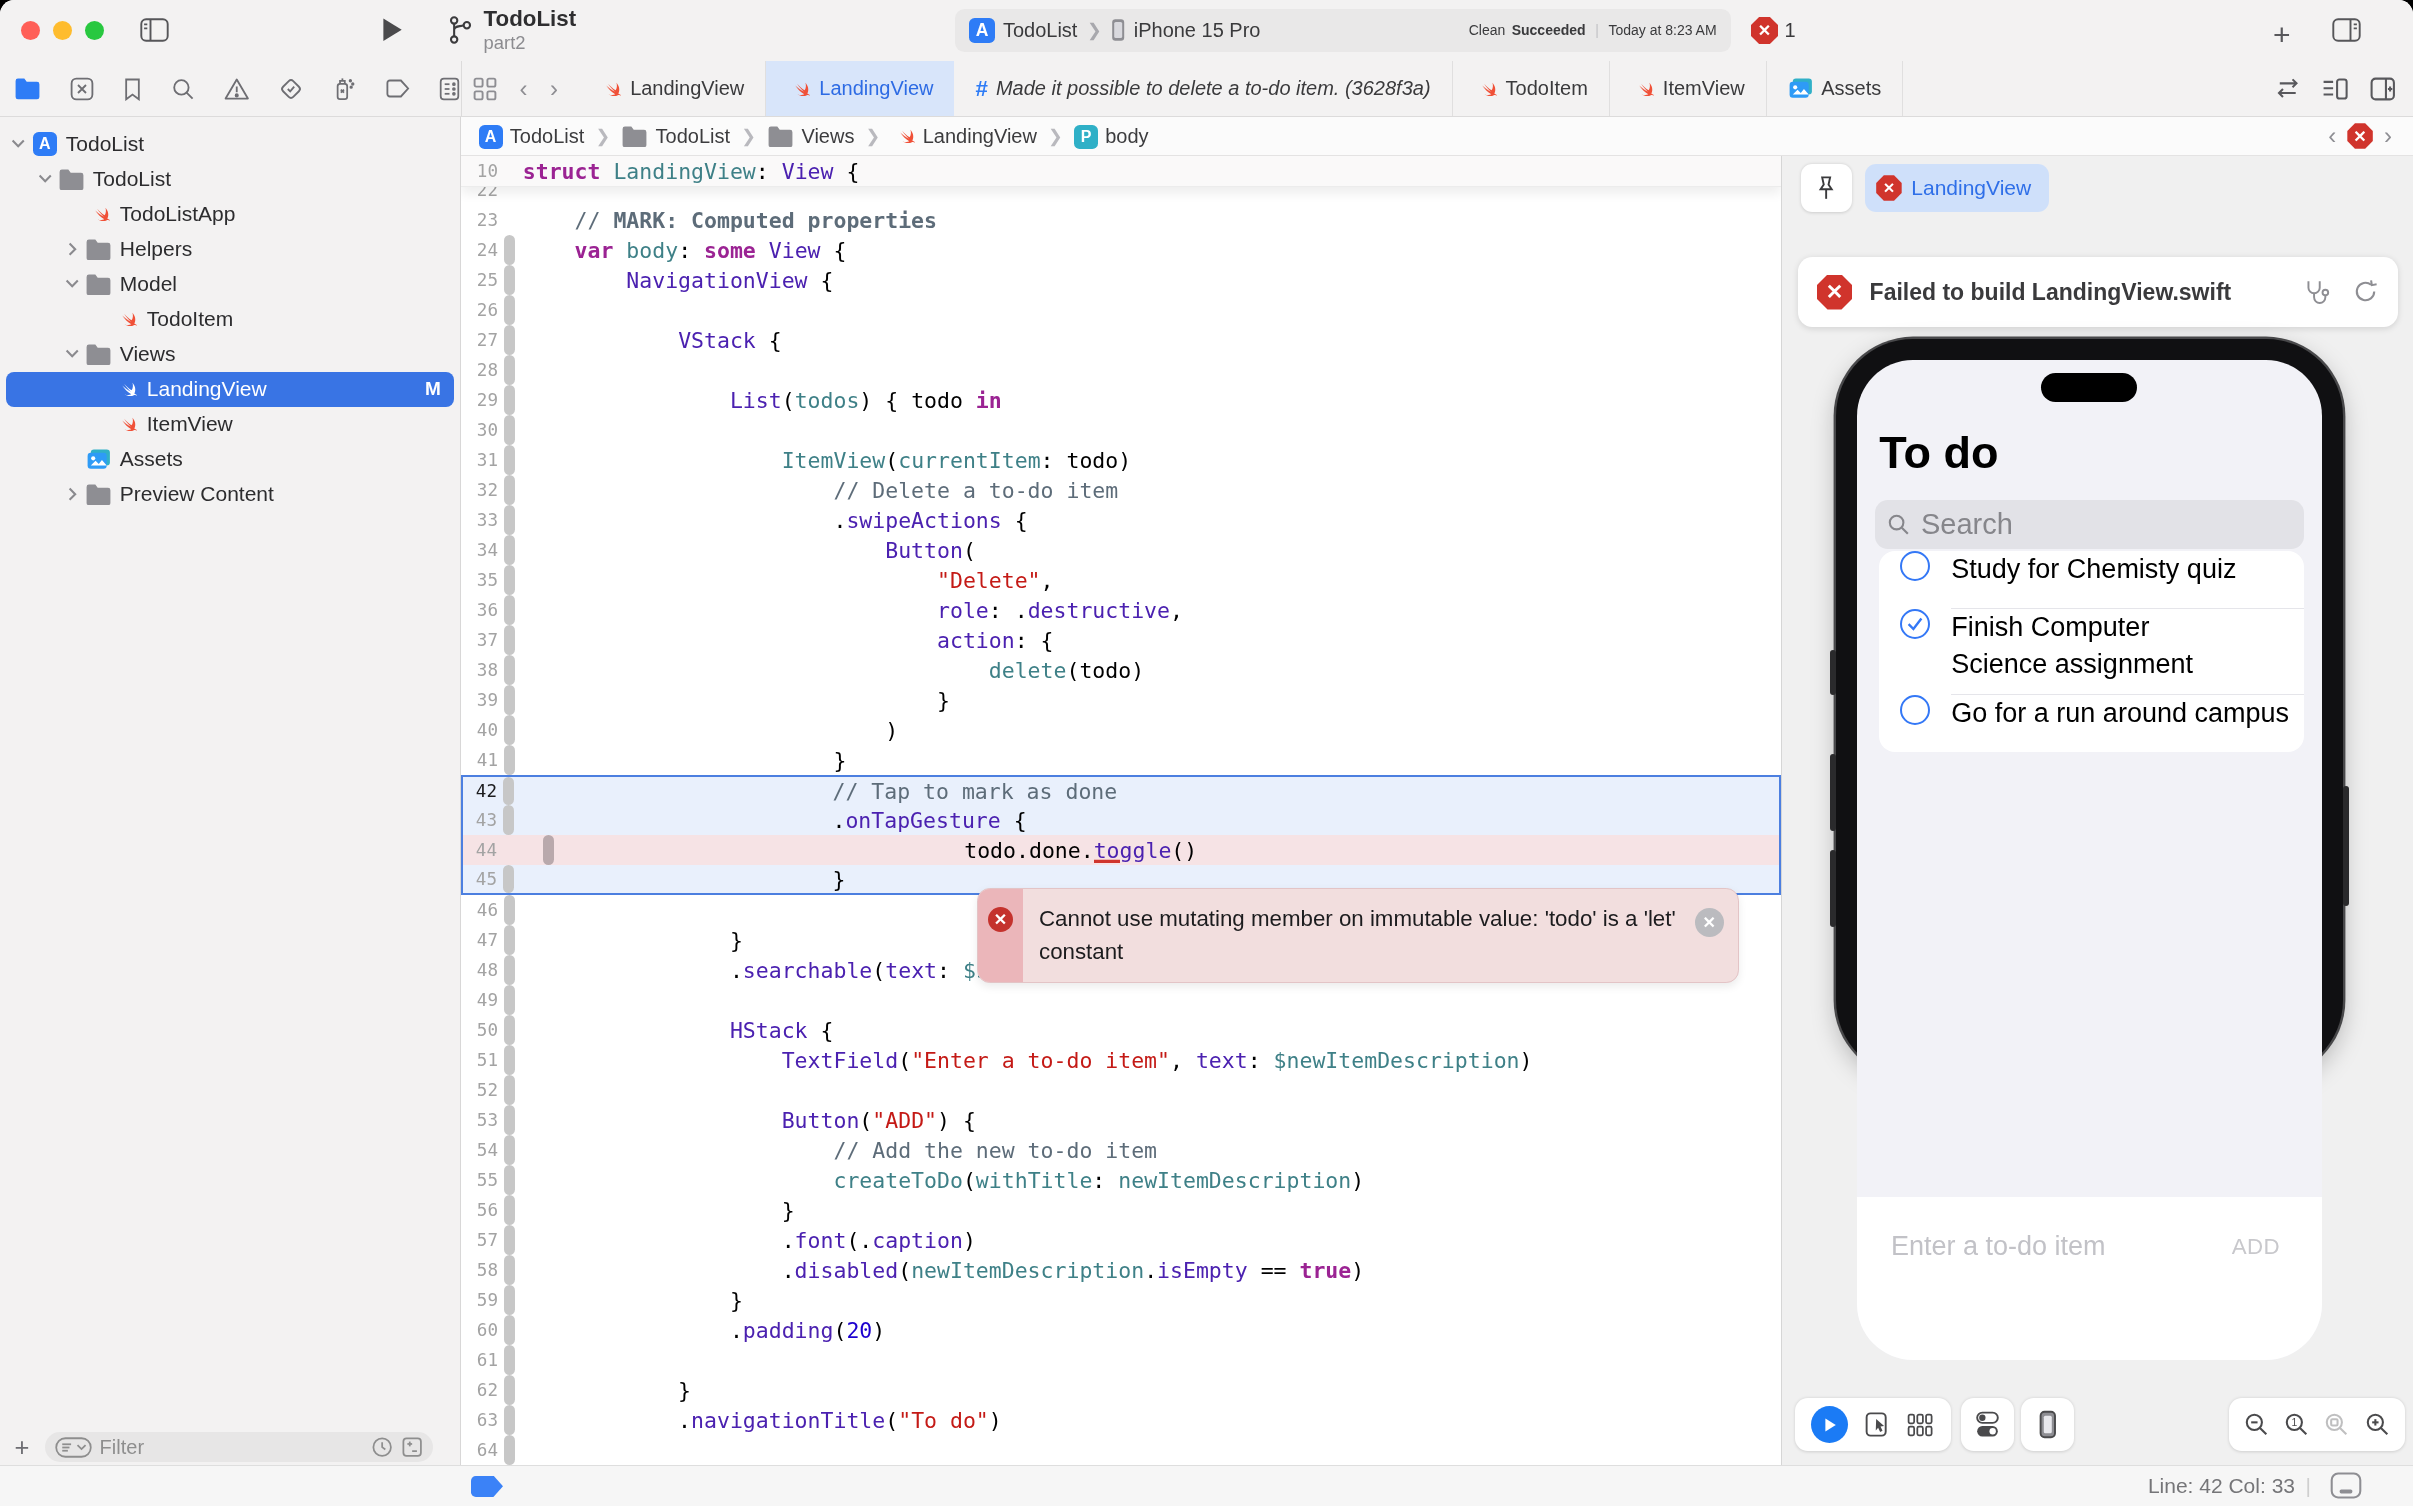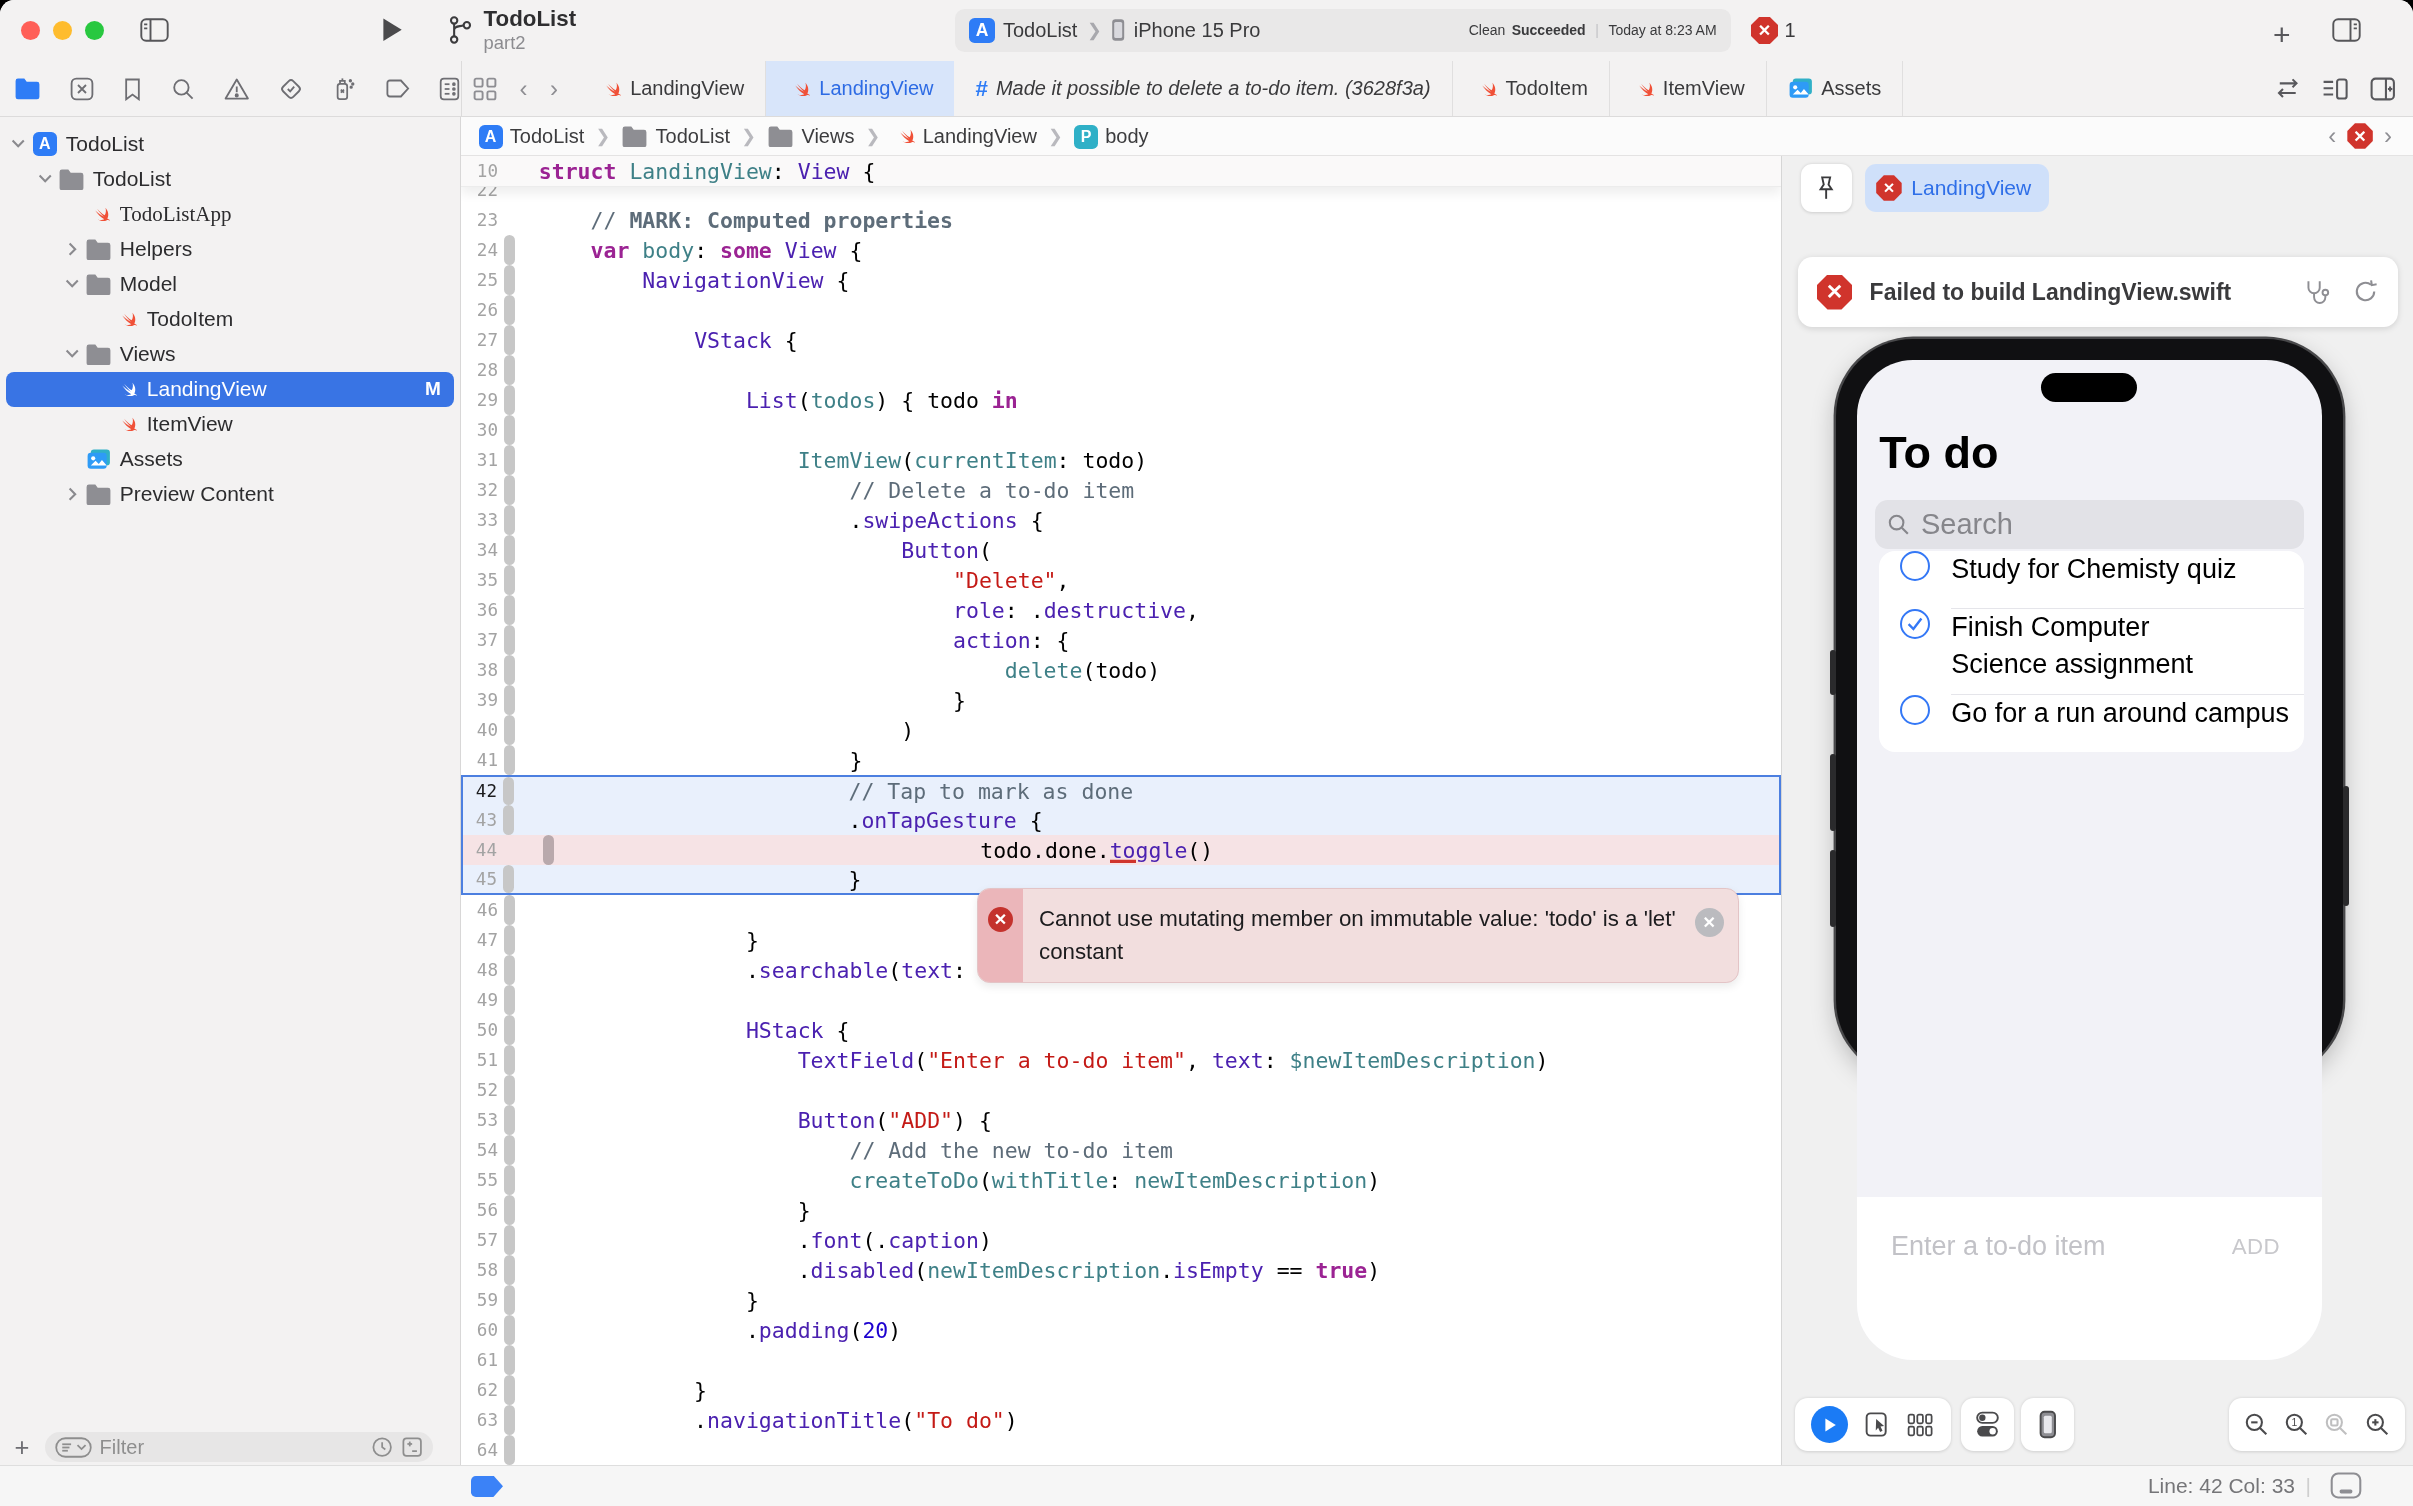--- a/index.html
+++ b/index.html
@@ -69,21 +69,21 @@
   .kb-icon{position:absolute;right:51px;top:6.4px;color:#8e8e93;}
   .status-sep{position:absolute;right:102px;top:8px;color:#cfcfcf;font-size:21px;}
 
   
   .editor{position:absolute;left:461px;top:156px;width:1320px;height:1311px;background:#fff;overflow:hidden;}
   .code-lines{position:absolute;left:0;top:19px;right:0;}
   .code-row{display:flex;align-items:center;height:30px;font-family:"DejaVu Sans Mono",monospace;font-size:21.5px;white-space:pre;position:relative;}
   .lnum{width:37px;flex:none;text-align:right;font-size:17.6px;color:#A3A3A3;padding-right:4.8px;font-family:"DejaVu Sans Mono",monospace;}
   .gbar{width:10.4px;height:100%;flex:none;margin-left:1.6px;border-radius:5.6px;background:transparent;}
   .gbar.on{background:#C7C7C7;}
-  .ctext{padding-left:8px;margin-left:16px;}
+  .ctext{padding-left:8px;}
   .code-row.sel{background:#E9F0FC;border-left:2.4px solid #4C7FE0;border-right:2.4px solid #4C7FE0;}
   .code-row.sel .lnum{width:34px;}
   .code-row.sel-first{border-top:2.4px solid #4C7FE0;height:28px;}
   .code-row.sel-first .lnum{color:#1c1c1e;}
   .code-row.sel-last{border-bottom:2.4px solid #4C7FE0;height:28px;}
   .code-row.errline{background:#F6E3E5;gap:40px;}
   .code-row.errline .gbar.on{background:#B9A9AC;}
   .sticky{position:absolute;left:0;top:0;right:0;height:30px;background:#FAF9F9;display:flex;align-items:center;font-family:"DejaVu Sans Mono",monospace;font-size:21.5px;white-space:pre;box-shadow:0 6.4px 11.2px rgba(0,0,0,.07);z-index:5;border-bottom:0.8px solid #ECECEC;}
   .tk-kw{color:#9B2393;font-weight:700;}
   .tk-ty{color:#3E8087;}
@@ -419,21 +419,21 @@
           </span>
           <span class="ticon">
             <span style="color:#8e8e93;">
               <svg width="27" height="22.3" viewBox="0 0 34 28">
                 <path d="M2 5 a3 3 0 0 1 3-3 h8 l3 4 h13 a3 3 0 0 1 3 3 v16 a3 3 0 0 1 -3 3 H5 a3 3 0 0 1 -3-3 Z" fill="currentColor"></path>
               </svg>
             </span>
           </span>
           <span>TodoList</span>
         </div>
-        <div class="tree-row" style="padding-left: 54px; font-family: Liberation Serif, serif;">
+        <div class="tree-row" style="padding-left: 54px;">
           <span class="disc"></span>
           <span class="ticon">
             <svg width="24" height="24" viewBox="0 0 30 30">
               <path fill="#F05138" d="M25.6 20.3c2-4.2.9-9.6-2.6-13.2 1.2 3.3.7 6.9-1 9.6-3.3-2.3-7-5.5-9.3-8.4 2.3 3.8 5.5 7.3 8.5 10-3.7-1.7-7.8-4.5-10.8-7.6 2.7 4.5 6.8 8.6 11.2 11-2.2 1.2-5.4 1.3-8.4-.2 3.4 2.5 8.2 3 11.6 1.2 1-.6 3-.4 3.9.9-.3-1.3-1.1-2-3.1-2.6z"></path>
             </svg>
           </span>
           <span>TodoListApp</span>
         </div>
         <div class="tree-row" style="padding-left: 54px;">
           <span class="disc">

